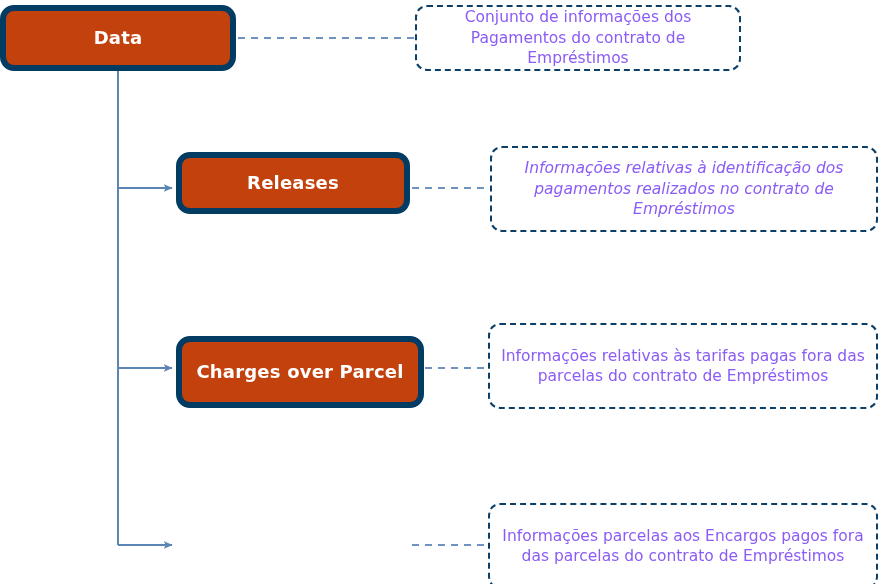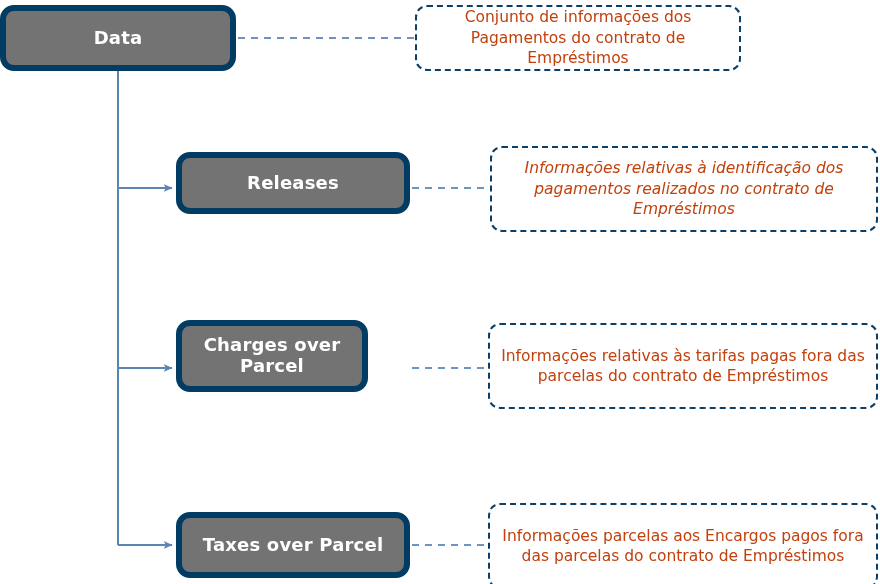--- a/index.html
+++ b/index.html
@@ -23,21 +23,21 @@
     top: 0;
     width: 880px;
     height: 584px;
     pointer-events: none;
   }
 
   
   .node {
     position: absolute;
     box-sizing: border-box;
-    background: #737373;
+    background: #c2410c;
     border: 6px solid #023c63;
     border-radius: 14px;
     display: flex;
     align-items: center;
     justify-content: center;
     color: #ffffff;
     font-weight: bold;
     font-size: 18px;
     letter-spacing: 0.2px;
     text-align: center;
@@ -53,38 +53,38 @@
     line-height: 1.15;
   }
 
   
   .note {
     position: absolute;
     box-sizing: border-box;
     background: #ffffff;
     border: 2px dashed #0b3f68;
     border-radius: 12px;
-    color: #c2410c;
+    color: #8b5cf6;
     font-size: 15.5px;
     line-height: 1.32;
     text-align: center;
     display: flex;
     align-items: center;
     justify-content: center;
     z-index: 2;
   }
   .note-label {
     display: block;
     padding: 2px 8px;
   }
 
   
   #node-data      { left: 0px;   top: 5px;   width: 236px; height: 66px; }
   #node-releases  { left: 176px; top: 152px; width: 234px; height: 62px; }
-  #node-charges   { left: 176px; top: 320px; width: 192px; height: 72px; }
+  #node-charges   { left: 176px; top: 336px; width: 248px; height: 72px; }
   #node-taxes     { left: 176px; top: 512px; width: 234px; height: 66px; }
 
   
   #note-data      { left: 415px; top: 5px;   width: 326px; height: 66px; }
   #note-releases  { left: 490px; top: 146px; width: 388px; height: 86px; font-style: italic; }
   #note-charges   { left: 488px; top: 323px; width: 390px; height: 86px; }
   #note-taxes     { left: 488px; top: 503px; width: 390px; height: 86px; }
 </style>
 </head>
 <body>
@@ -115,23 +115,20 @@
   </div>
 
   <div class="node" id="node-releases">
     <span class="node-label">Releases</span>
   </div>
 
   <div class="node" id="node-charges">
     <span class="node-label">Charges over Parcel</span>
   </div>
 
-  <div class="node" id="node-taxes">
-    <span class="node-label">Taxes over Parcel</span>
-  </div>
 
   <div class="note" id="note-data">
     <span class="note-label">Conjunto de informações dos Pagamentos do contrato de Empréstimos</span>
   </div>
 
   <div class="note" id="note-releases">
     <span class="note-label">Informações relativas à identificação dos pagamentos realizados no contrato de Empréstimos</span>
   </div>
 
   <div class="note" id="note-charges">

